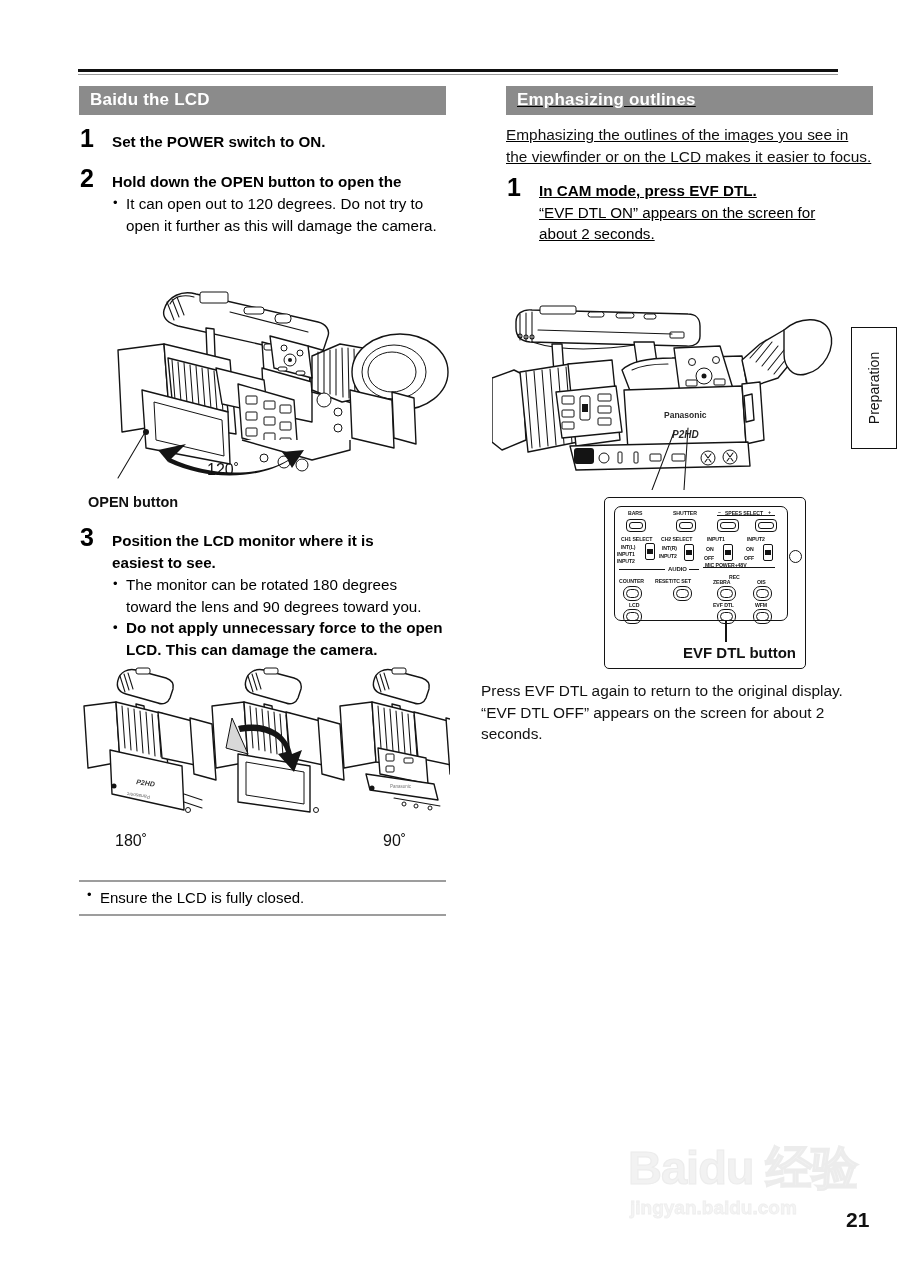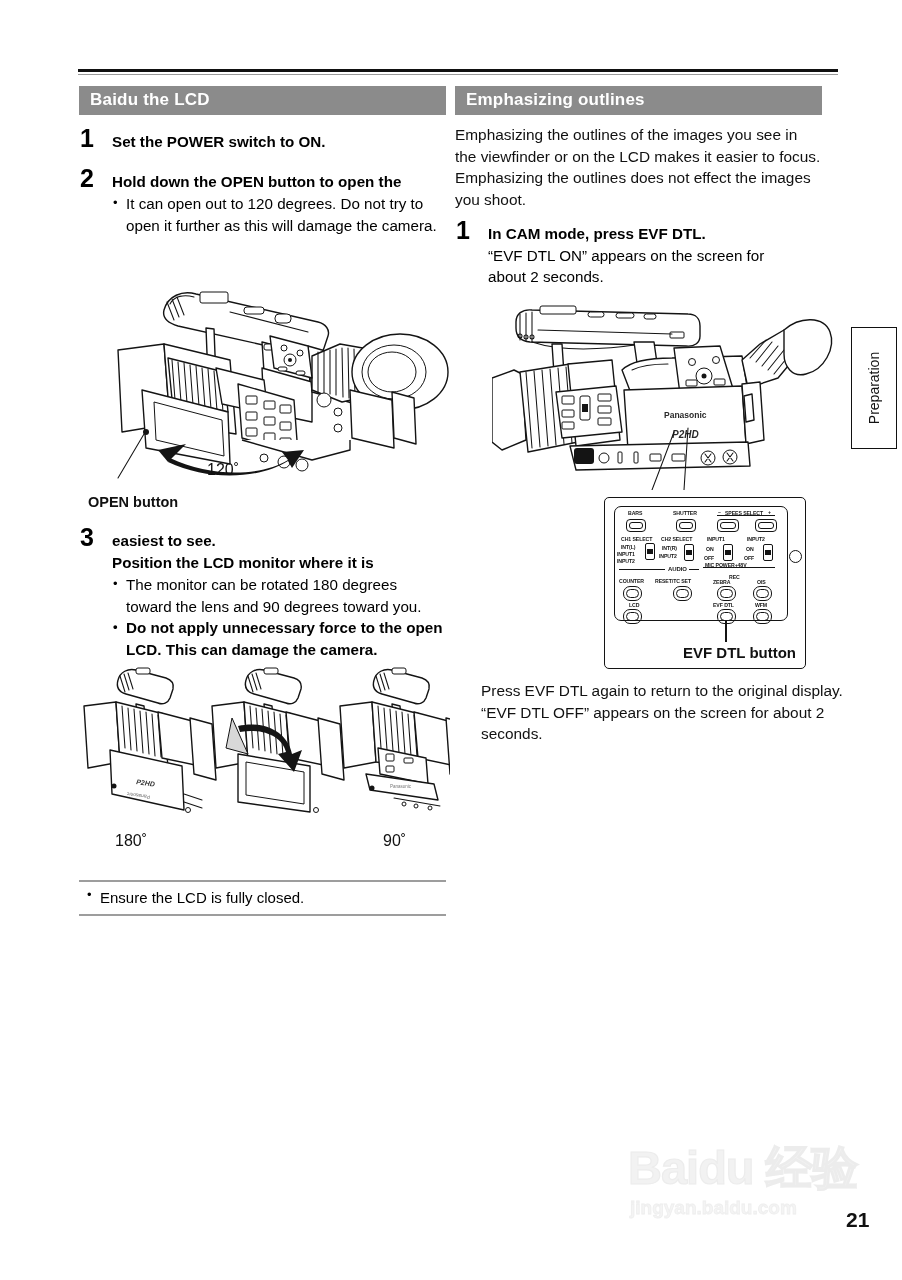--- a/index.html
+++ b/index.html
@@ -40,21 +40,21 @@
     background: #9a9a9a;
   }
 
   
   .col {
     position: absolute;
     top: 86px;
     width: 367px;
   }
   .col-left  { left: 79px; }
-  .col-right { left: 455px; }
+  .col-right { left: 506px; text-decoration: underline; }
 
   .sec-head {
     background: #8b8b8b;
     color: #fff;
     font-size: 17px;
     font-weight: bold;
     letter-spacing: .2px;
     padding: 4px 0 5px 11px;
     height: 20px;
     line-height: 20px;
@@ -368,22 +368,22 @@
 
       <path class="ln2" d="M32 162 L6 206"></path>
     </svg>
   </div>
   <div class="cap" style="left:207px; top:461px;">120˚</div>
   <div class="cap cap-b" style="left:88px; top:494px;">OPEN button</div>
 
   <div class="col col-left" style="top:530px;">
     <div class="step" style="margin-top:0;">
       <div class="step-num">3</div>
+      <div class="step-title">Position the LCD monitor where it is</div>
       <div class="step-title">easiest to see.</div>
-      <div class="step-title">Position the LCD monitor where it is</div>
       <div class="bullets">
         <div class="bullet">The monitor can be rotated 180 degrees toward the lens and 90 degrees toward you.</div>
         <div class="bullet bold">Do not apply unnecessary force to the open LCD. This can damage the camera.</div>
       </div>
     </div>
   </div>
 
   <div class="fig" style="left:78px; top:662px; width:372px; height:160px;">
     <svg width="372" height="160" viewBox="0 0 372 160">
 
@@ -458,21 +458,20 @@
     <div class="inner">
       <span>Ensure the LCD is fully closed.</span>
     </div>
     <div class="rule"></div>
   </div>
 
   <div class="col col-right">
     <div class="sec-head">Emphasizing outlines</div>
 
     <div class="para" style="margin-top:9px;">Emphasizing the outlines of the images you see in the viewfinder or on the LCD makes it easier to focus.</div>
-    <div class="para">Emphasizing the outlines does not effect the images you shoot.</div>
 
     <div class="step" style="margin-top:13px;">
       <div class="step-num">1</div>
       <div class="step-title">In CAM mode, press EVF DTL.</div>
       <div class="step-sub">“EVF DTL ON” appears on the screen for</div>
       <div class="step-sub">about 2 seconds.</div>
     </div>
   </div>
 
   <div class="fig" style="left:492px; top:300px; width:350px; height:190px;">

